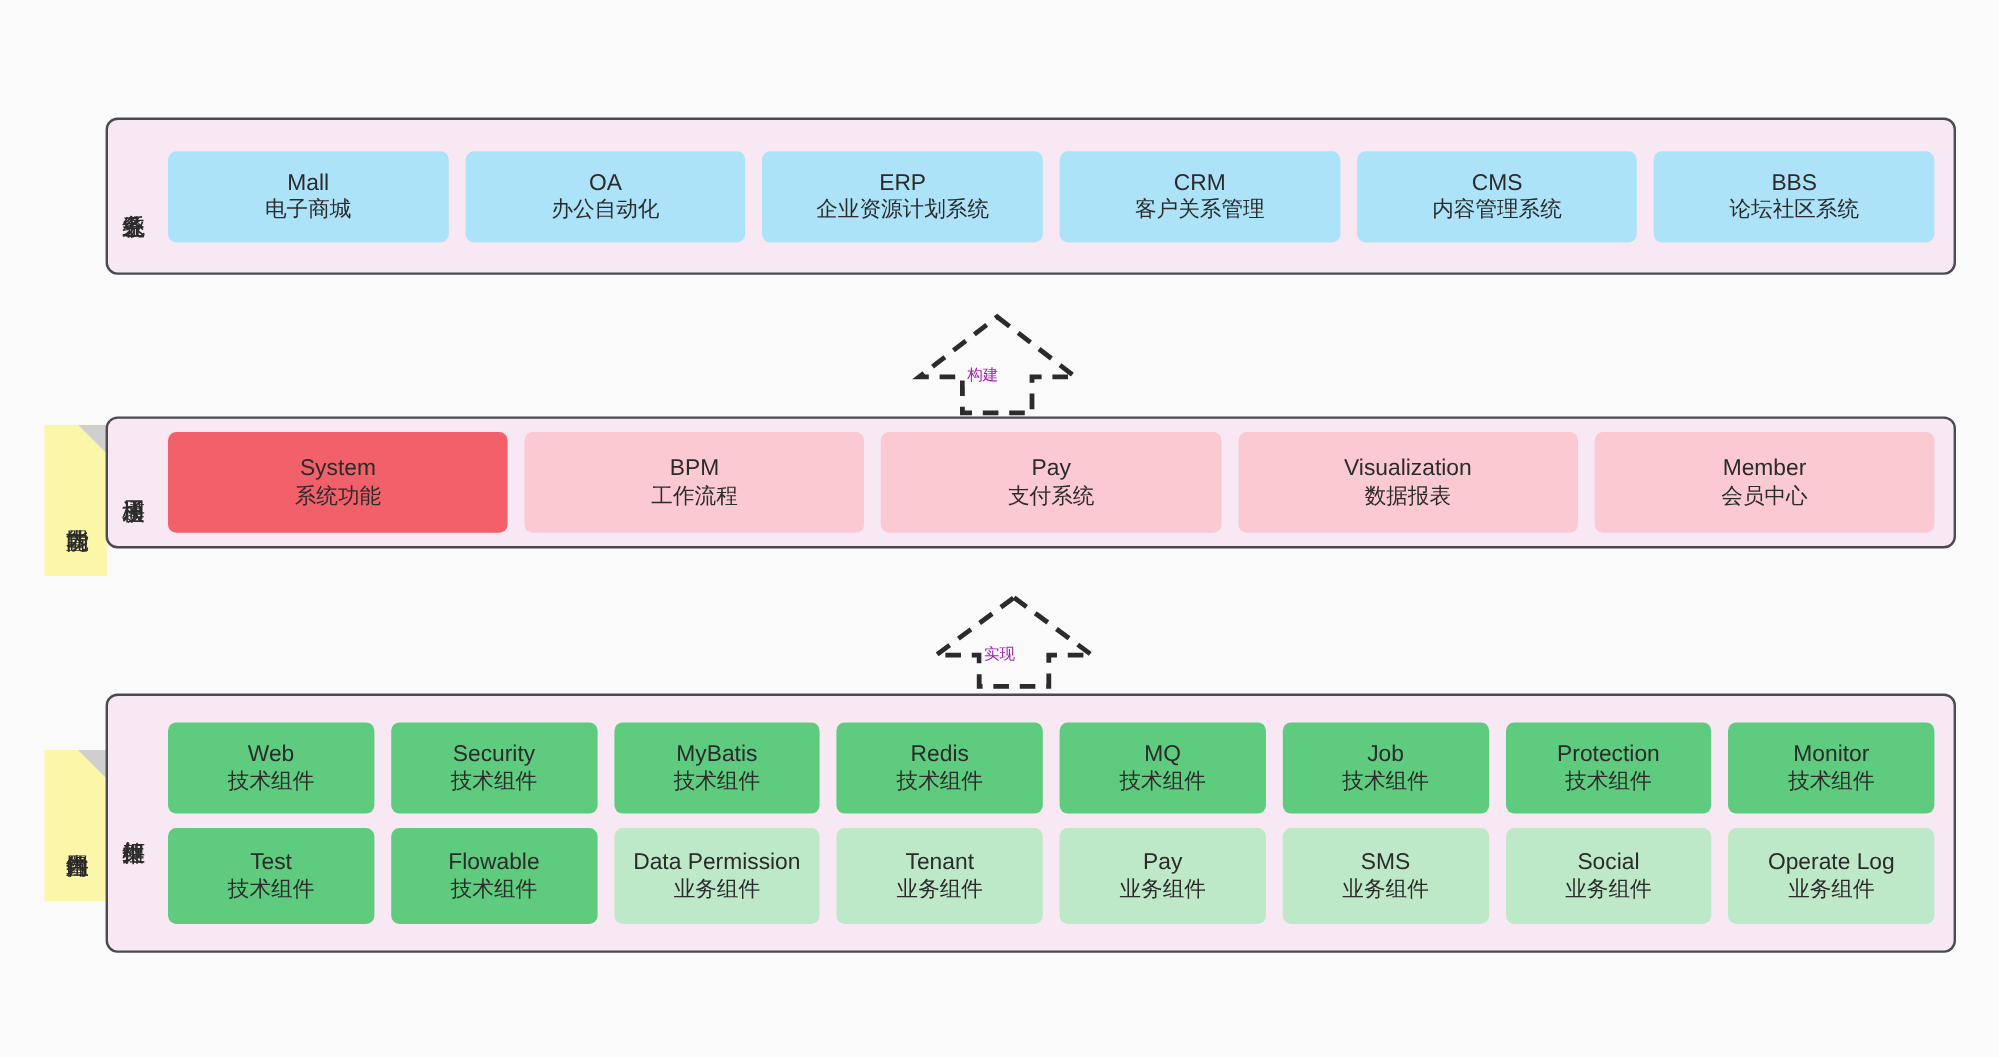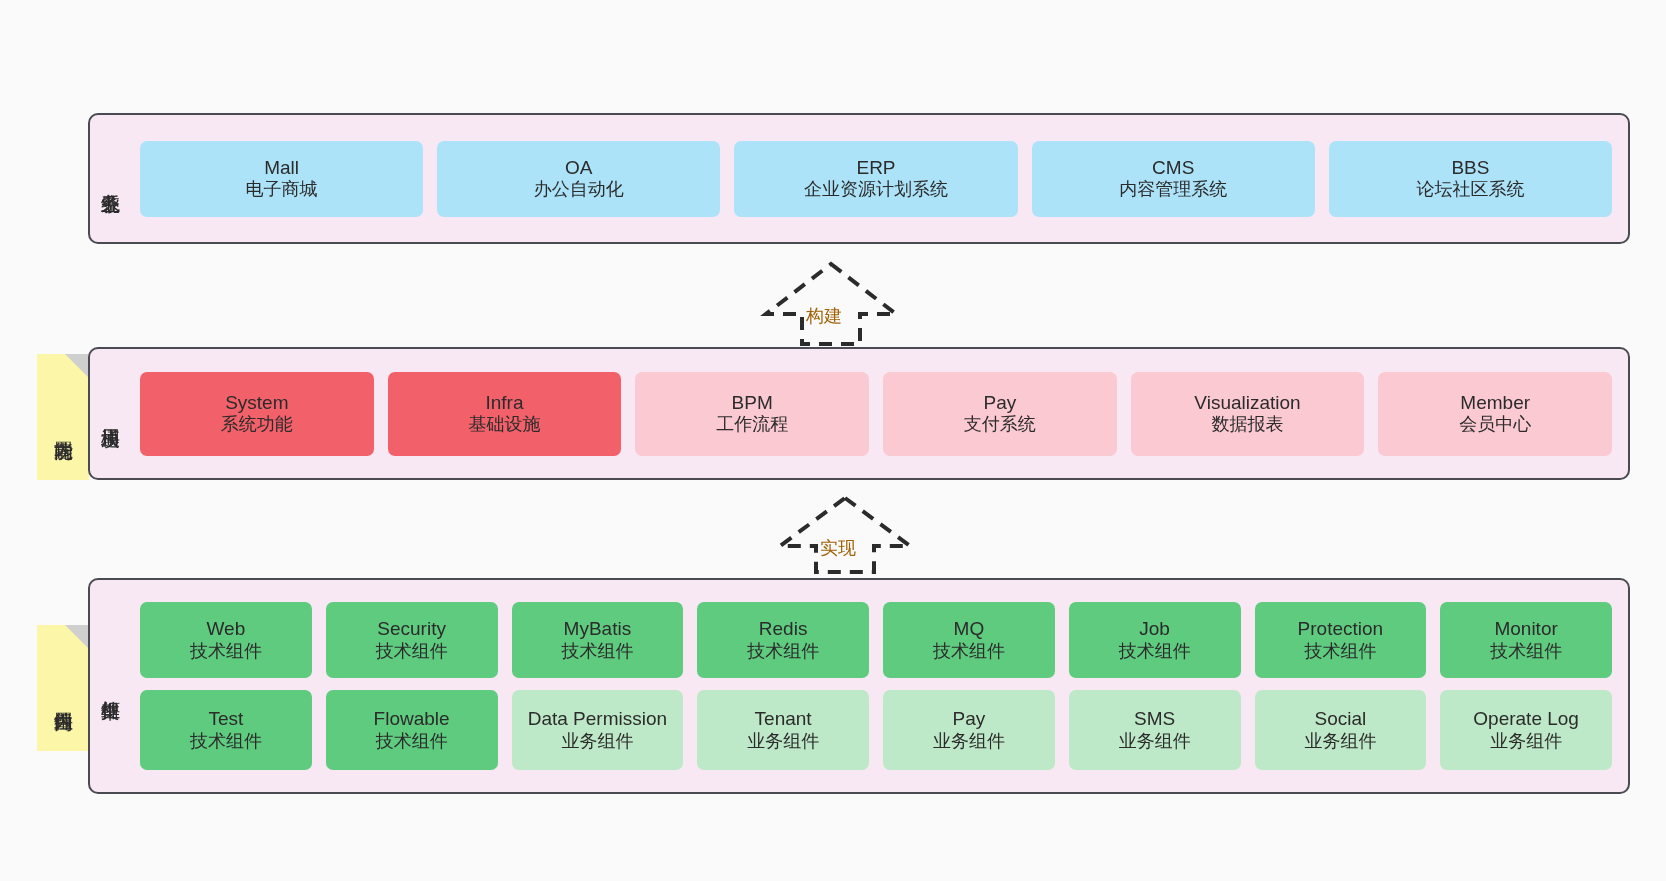--- a/index.html
+++ b/index.html
@@ -118,47 +118,51 @@
     width: 24px; height: 24px;
     background: #cfcfcf;
     clip-path: polygon(0 0, 100% 100%, 100% 0);
   }
 
   
   .gen-arrow { position: absolute; }
   .gen-arrow svg { display: block; overflow: visible; }
   .gen-label {
     position: absolute;
-    font-size: 18px;
-    color: #a16207;
+    font-size: 13px;
+    color: #a21caf;
     background: #fafafa;
     padding: 0 2px;
     user-select: none;
     white-space: nowrap;
   }
 </style>
 </head>
 <body>
 
 <div id="stage">
 
-  <div class="layer h-business" style="left:88px; top:113px; width:1542px; height:131px;">
+  <div class="layer h-business" style="left:88px; top:98px; width:1542px; height:131px;">
     <div class="layer-label">业务系统</div>
     <div class="layer-body">
       <div class="card">
         <span class="t1">Mall</span>
         <span class="t2">电子商城</span>
       </div>
       <div class="card">
         <span class="t1">OA</span>
         <span class="t2">办公自动化</span>
       </div>
       <div class="card">
         <span class="t1">ERP</span>
         <span class="t2">企业资源计划系统</span>
+      </div>
+      <div class="card">
+        <span class="t1">CRM</span>
+        <span class="t2">客户关系管理</span>
       </div>
       <div class="card">
         <span class="t1">CMS</span>
         <span class="t2">内容管理系统</span>
       </div>
       <div class="card">
         <span class="t1">BBS</span>
         <span class="t2">论坛社区系统</span>
       </div>
     </div>
@@ -169,31 +173,27 @@
       <path d="M75 6 L140 56 L104 56 L104 86 L46 86 L46 56 L10 56 Z" fill="none" stroke="#2b2b2b" stroke-width="4" stroke-dasharray="13,9" stroke-linejoin="miter"></path>
     </svg>
     <span class="gen-label" style="left:48px; top:46px;">构建</span>
   </div>
 
   <div class="note" style="left:37px; top:354px; width:52px; height:126px;">
     <span class="fold"></span>
     <span>内置功能</span>
   </div>
 
-  <div class="layer h-module" style="left:88px; top:347px; width:1542px; height:133px;">
+  <div class="layer h-module" style="left:88px; top:347px; width:1542px; height:110px;">
     <div class="layer-label">通用模块</div>
     <div class="layer-body">
       <div class="card c-strong-red">
         <span class="t1">System</span>
         <span class="t2">系统功能</span>
       </div>
-      <div class="card c-strong-red">
-        <span class="t1">Infra</span>
-        <span class="t2">基础设施</span>
-      </div>
       <div class="card c-soft-red">
         <span class="t1">BPM</span>
         <span class="t2">工作流程</span>
       </div>
       <div class="card c-soft-red">
         <span class="t1">Pay</span>
         <span class="t2">支付系统</span>
       </div>
       <div class="card c-soft-red">
         <span class="t1">Visualization</span>

